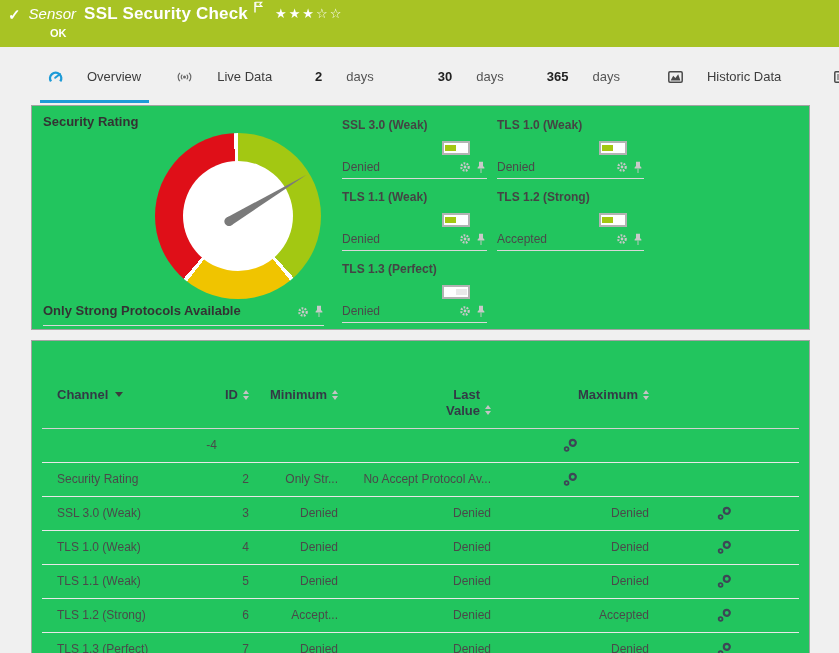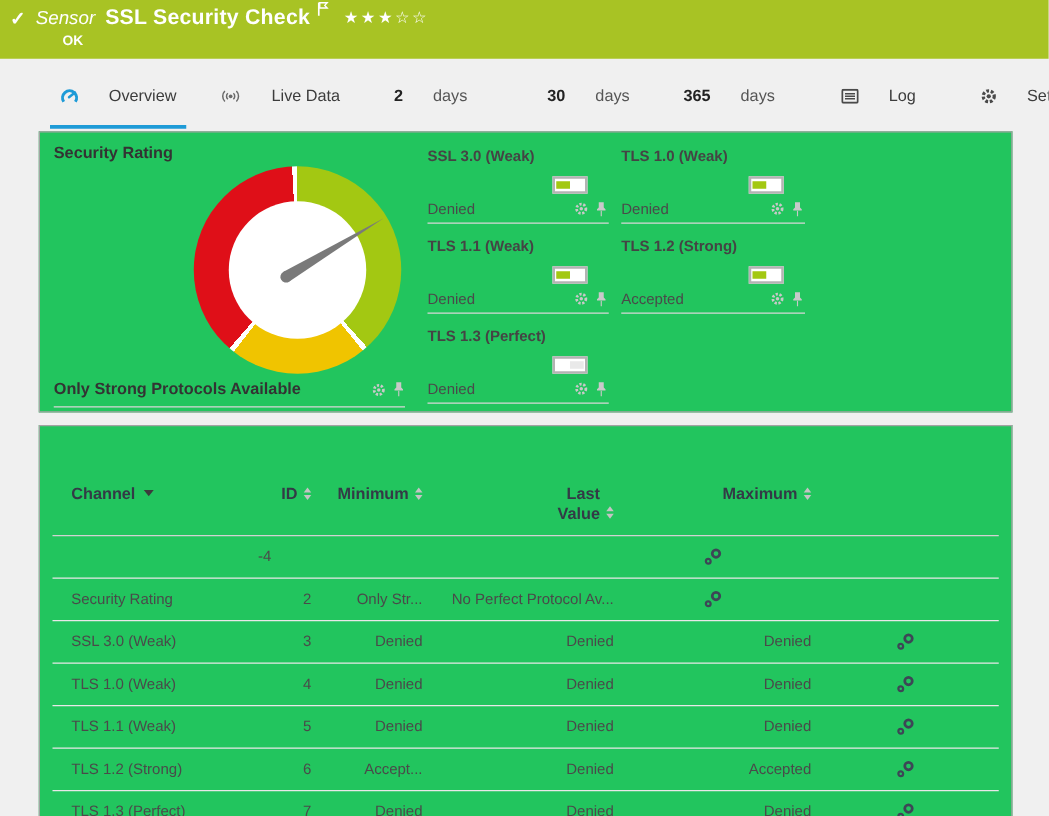--- a/index.html
+++ b/index.html
@@ -112,20 +112,29 @@
     <span class="unit">days</span>
   </div>
   <div class="tab t4">
     <b>30</b>
     <span class="unit">days</span>
   </div>
   <div class="tab t5">
     <b>365</b>
     <span class="unit">days</span>
   </div>
+  <div class="tab t6">
+    <span>
+      <svg width="15" height="12" viewBox="0 0 15 12">
+        <rect x="0.8" y="0.8" width="13.4" height="10.4" rx="1.2" fill="none" stroke="#4a4a4a" stroke-width="1.5"></rect>
+        <polygon points="2.6,9.6 5.2,4.8 7.4,6.9 10.2,3.2 12.4,9.6" fill="#4a4a4a"></polygon>
+      </svg>
+    </span>
+    <span>Historic Data</span>
+  </div>
   <div class="tab t7">
     <span>
       <svg width="14" height="12" viewBox="0 0 14 12">
         <rect x="0.8" y="0.8" width="12.4" height="10.4" rx="1" fill="none" stroke="#4a4a4a" stroke-width="1.5"></rect>
         <path d="M3 4 h8 M3 6 h8 M3 8 h8" stroke="#4a4a4a" stroke-width="1.1"></path>
       </svg>
     </span>
     <span>Log</span>
   </div>
   <div class="tab t8">
@@ -336,21 +345,21 @@
           <circle cx="9.8" cy="4.8" r="3" fill="none" stroke="#3d4656" stroke-width="2.2"></circle>
           <circle cx="3.6" cy="11" r="1.9" fill="none" stroke="#3d4656" stroke-width="1.8"></circle>
         </svg>
       </span>
     </div>
   </div>
         <div class="tgrid trow">
     <div class="td">Security Rating</div>
     <div class="td num">2</div>
     <div class="td val">Only Str...</div>
-    <div class="td val">No Perfect Protocol Av...</div>
+    <div class="td val">No Accept Protocol Av...</div>
     <div class="td actions">
       <span>
         <svg width="15" height="15" viewBox="0 0 15 15">
           <circle cx="9.8" cy="4.8" r="3" fill="none" stroke="#3d4656" stroke-width="2.2"></circle>
           <circle cx="3.6" cy="11" r="1.9" fill="none" stroke="#3d4656" stroke-width="1.8"></circle>
         </svg>
       </span>
     </div>
   </div>
         <div class="tgrid trow">

